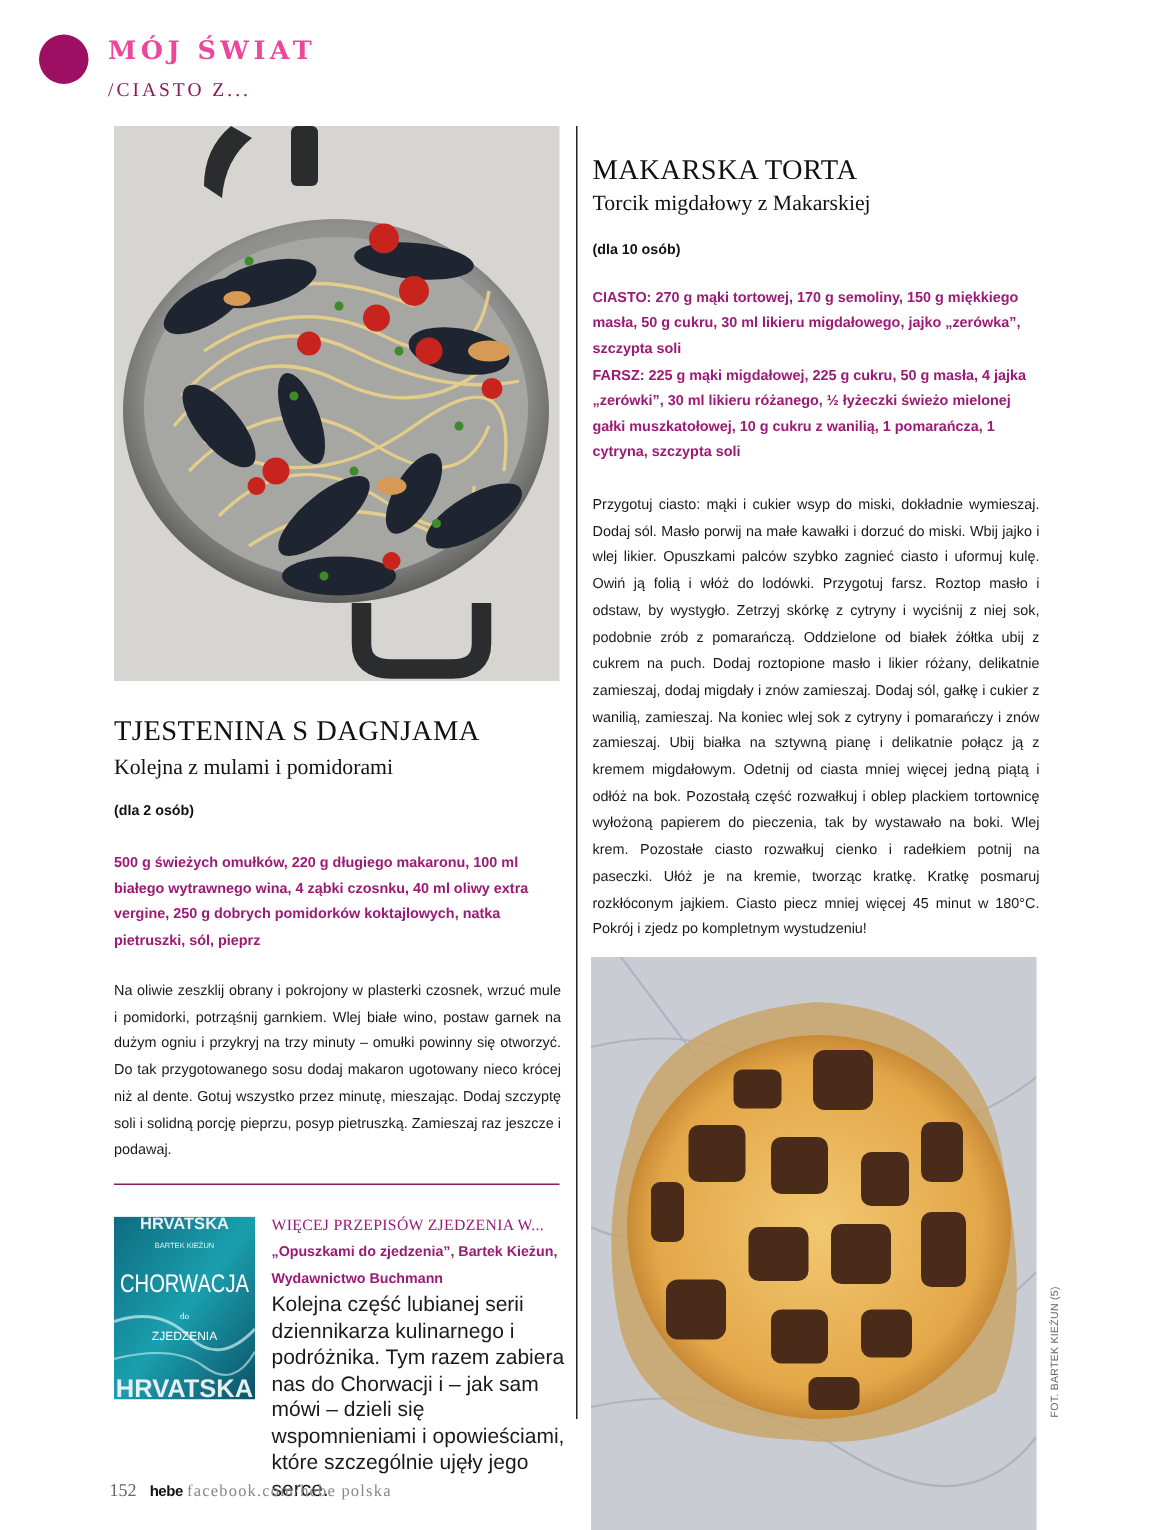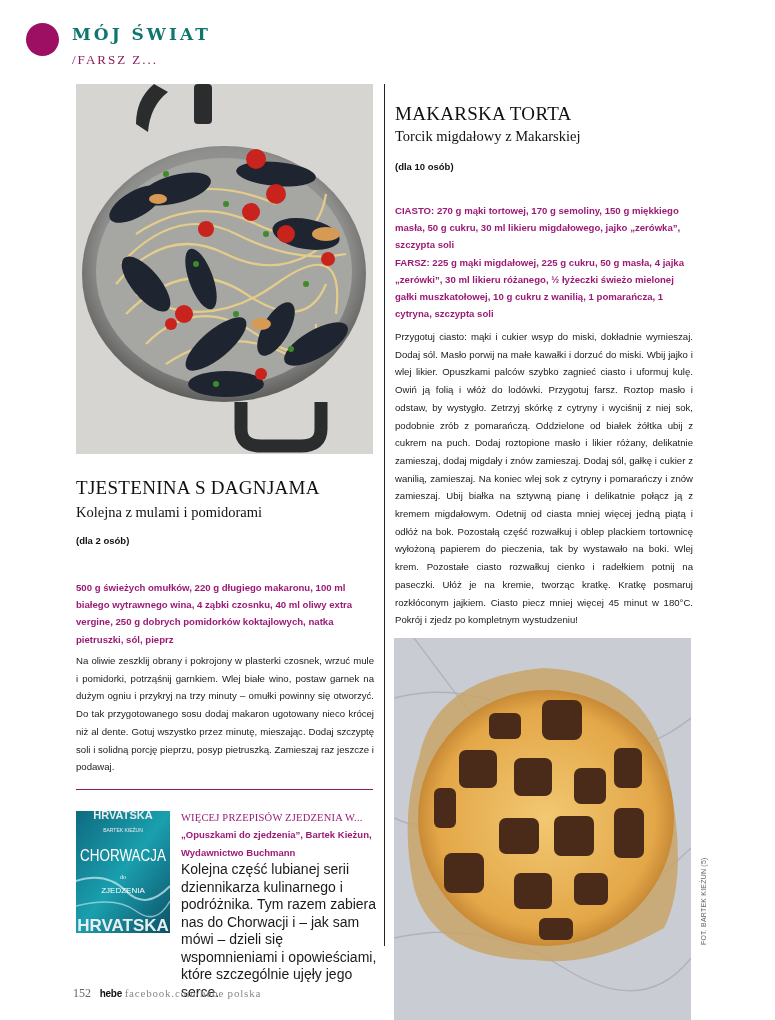--- a/index.html
+++ b/index.html
@@ -1,31 +1,31 @@
 <!DOCTYPE html>
 <html><head>
 <meta charset="utf-8">
 <style>
   html, body { margin: 0; padding: 0; background: #ffffff; }
   body { width: 775px; height: 1020px; position: relative; overflow: hidden; font-family: "Liberation Sans", sans-serif; color: #1a1a1a; }
 
   .dot { position: absolute; left: 26px; top: 23px; width: 33px; height: 33px; border-radius: 50%; background: #9c0f63; }
-  .section-title { position: absolute; left: 72px; top: 24px; font-family: "DejaVu Serif", serif; font-weight: bold; font-size: 17px; letter-spacing: 3px; color: #0f766e; }
+  .section-title { position: absolute; left: 72px; top: 24px; font-family: "DejaVu Serif", serif; font-weight: bold; font-size: 17px; letter-spacing: 3px; color: #ec4899; }
   .section-sub { position: absolute; left: 72px; top: 52px; font-family: "Liberation Serif", serif; font-size: 13px; letter-spacing: 2px; color: #8b1a5c; }
 
   .photo { position: absolute; overflow: hidden; }
   .photo-pasta { left: 76px; top: 84px; width: 297px; height: 370px; background: #d9d8d5; }
   .photo-cake { left: 394px; top: 638px; width: 297px; height: 382px; background: #c9cdd3; }
 
   .vline { position: absolute; left: 384px; top: 84px; width: 1px; height: 862px; background: #222; }
 
   .rtitle { position: absolute; font-family: "Liberation Serif", serif; font-size: 19px; letter-spacing: 0.3px; color: #111; }
   .rsub { position: absolute; font-family: "Liberation Serif", serif; font-size: 14.5px; color: #111; }
   .serves { position: absolute; font-family: "Liberation Sans", sans-serif; font-weight: bold; font-size: 9.5px; color: #111; }
-  .ingredients { position: absolute; font-family: "Liberation Sans", sans-serif; font-weight: bold; font-size: 9.6px; line-height: 17.2px; color: #9c1a76; margin-top: 12px; }
+  .ingredients { position: absolute; font-family: "Liberation Sans", sans-serif; font-weight: bold; font-size: 9.6px; line-height: 17.2px; color: #9c1a76; }
   .ingredients p { margin: 0; }
   .body-text { position: absolute; font-family: "Liberation Sans", sans-serif; font-size: 9.6px; line-height: 17.7px; color: #1a1a1a; text-align: justify; }
 
   .hr { position: absolute; left: 76px; top: 789px; width: 297px; height: 1px; background: #8b1a5c; }
 
   .book-cover { position: absolute; left: 76px; top: 811px; width: 94px; height: 144px; overflow: hidden; }
   .book-block { position: absolute; left: 181px; top: 810px; width: 200px; }
   .book-head { font-family: "Liberation Serif", serif; font-size: 10.5px; color: #9c1a76; letter-spacing: 0.2px; line-height: 16px; white-space: nowrap; }
   .book-title { font-family: "Liberation Sans", sans-serif; font-weight: bold; font-size: 9.5px; color: #9c1a76; line-height: 17.5px; }
   .book-desc { font-family: "Liberation Sans", sans-serif; font-size: 14px; color: #1a1a1a; line-height: 17.5px; }
@@ -35,21 +35,21 @@
   .footer .brand { font-family: "Liberation Sans", sans-serif; font-weight: bold; font-size: 10px; color: #111; letter-spacing: -0.3px; }
   .footer .fb { letter-spacing: 0.8px; color: #888; }
 
   .credit { position: absolute; left: 700px; top: 945px; transform: rotate(-90deg); transform-origin: left top; font-family: "Liberation Sans", sans-serif; font-size: 7px; color: #666; white-space: nowrap; letter-spacing: 0.2px; }
 </style>
 </head>
 <body>
 
 <div class="dot"></div>
 <div class="section-title">MÓJ ŚWIAT</div>
-<div class="section-sub">/FARSZ Z...</div>
+<div class="section-sub">/CIASTO Z...</div>
 
 <div class="photo photo-pasta">
   <svg width="297" height="370" viewBox="0 0 297 370">
     <defs>
       <radialGradient id="pan" cx="50%" cy="45%" r="55%">
         <stop offset="0%" stop-color="#b9b9b6"></stop>
         <stop offset="80%" stop-color="#8e8f8c"></stop>
         <stop offset="100%" stop-color="#5e5f5d"></stop>
       </radialGradient>
     </defs>

